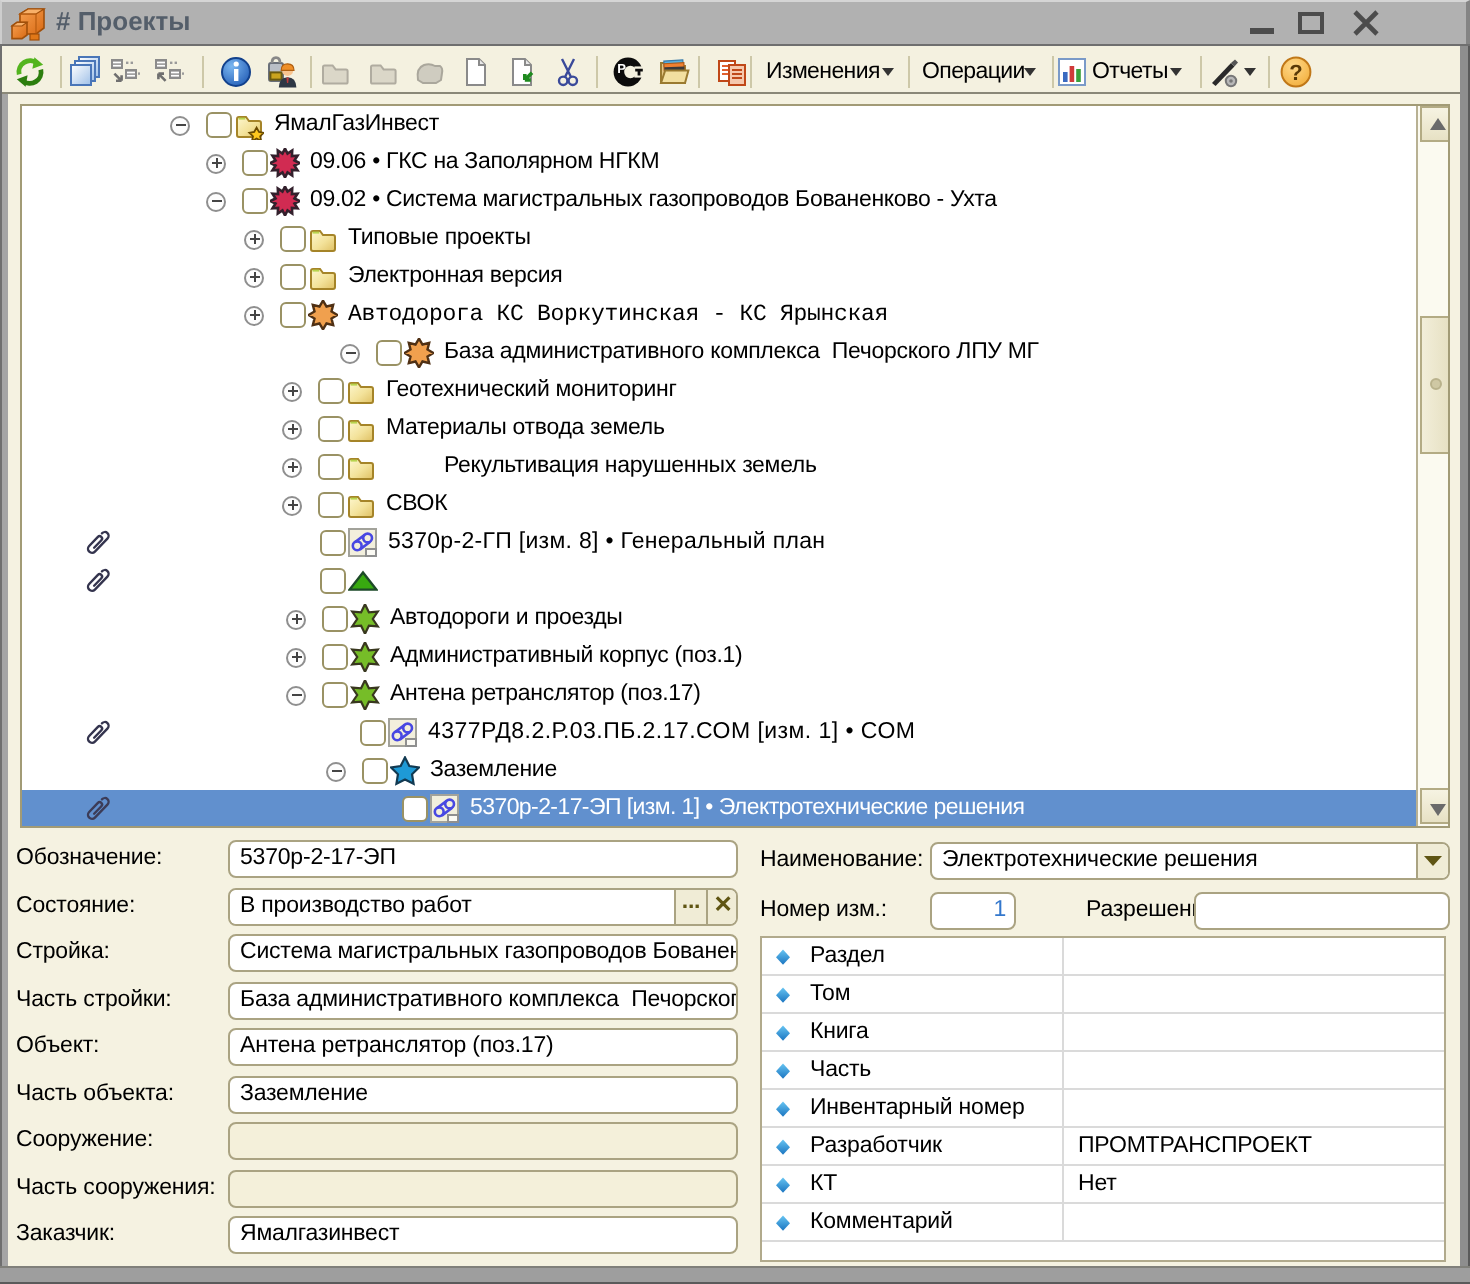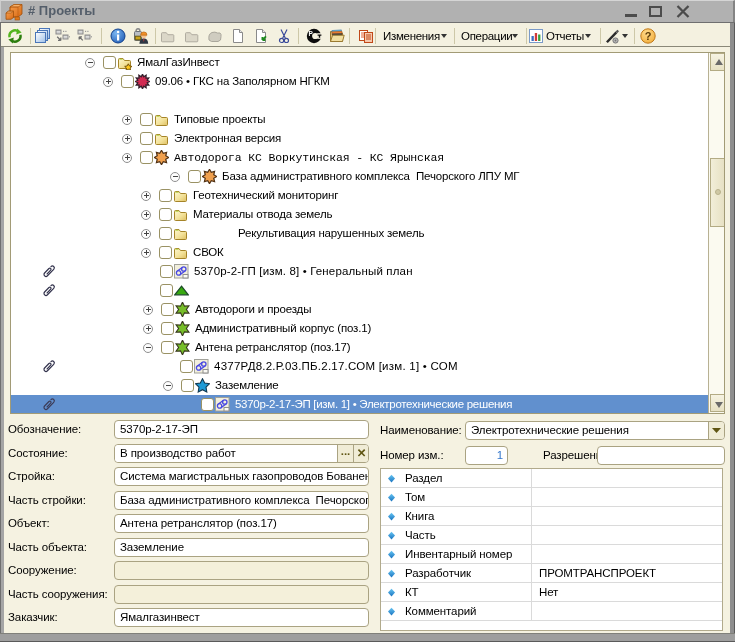--- a/index.html
+++ b/index.html
@@ -237,20 +237,28 @@
 <div class="lbl" style="left:126px;">ЯмалГазИнвест</div>
 </div>
 <div class="trow" style="top:19px;">
 <div class="exp plus" style="left:92px;"></div>
 <div class="cb" style="left:110px;"></div>
 <div class="ticn" style="left:124px;"><svg style="" width="15" height="15" viewBox="0 0 15 15">
           <polygon points="7.50,0.30 8.77,2.77 11.10,1.26 10.96,4.04 13.74,3.90 12.23,6.23 14.70,7.50 12.23,8.77 13.74,11.10 10.96,10.96 11.10,13.74 8.77,12.23 7.50,14.70 6.23,12.23 3.90,13.74 4.04,10.96 1.26,11.10 2.77,8.77 0.30,7.50 2.77,6.23 1.26,3.90 4.04,4.04 3.90,1.26 6.23,2.77" fill="#d12b52" stroke="#33202c" stroke-width="1.3"></polygon>
         </svg></div>
 <div class="lbl" style="left:144px;">09.06 • ГКС на Заполярном НГКМ</div>
 </div>
+<div class="trow" style="top:38px;">
+<div class="exp" style="left:92px;"></div>
+<div class="cb" style="left:110px;"></div>
+<div class="ticn" style="left:124px;"><svg style="" width="15" height="15" viewBox="0 0 15 15">
+          <polygon points="7.50,0.30 8.77,2.77 11.10,1.26 10.96,4.04 13.74,3.90 12.23,6.23 14.70,7.50 12.23,8.77 13.74,11.10 10.96,10.96 11.10,13.74 8.77,12.23 7.50,14.70 6.23,12.23 3.90,13.74 4.04,10.96 1.26,11.10 2.77,8.77 0.30,7.50 2.77,6.23 1.26,3.90 4.04,4.04 3.90,1.26 6.23,2.77" fill="#d12b52" stroke="#33202c" stroke-width="1.3"></polygon>
+        </svg></div>
+<div class="lbl" style="left:144px;">09.02 • Система магистральных газопроводов Бованенково - Ухта</div>
+</div>
 <div class="trow" style="top:57px;">
 <div class="exp plus" style="left:111px;"></div>
 <div class="cb" style="left:129px;"></div>
 <div class="ticn" style="left:143px;"><svg style="" width="15" height="15" viewBox="0 0 15 15">
           <defs>
             <linearGradient id="gf" x1="0" y1="0" x2="1" y2="1">
               <stop offset="0" stop-color="#fdf7ce"></stop>
               <stop offset="0.55" stop-color="#f3e29a"></stop>
               <stop offset="1" stop-color="#dfc063"></stop>
             </linearGradient>
@@ -331,21 +339,21 @@
           <defs>
             <linearGradient id="gf" x1="0" y1="0" x2="1" y2="1">
               <stop offset="0" stop-color="#fdf7ce"></stop>
               <stop offset="0.55" stop-color="#f3e29a"></stop>
               <stop offset="1" stop-color="#dfc063"></stop>
             </linearGradient>
           </defs>
           <path d="M1.5 4.5 L1.5 12.5 Q1.5 13.5 2.5 13.5 L12.5 13.5 Q13.5 13.5 13.5 12.5 L13.5 6.5 Q13.5 5.5 12.5 5.5 L7.5 5.5 L6 3.5 L2.5 3.5 Q1.5 3.5 1.5 4.5 Z" fill="url(#gf)" stroke="#a58428" stroke-width="1"></path>
           <path d="M2.3 4.3 L5.6 4.3" stroke="#b7d44e" stroke-width="1" fill="none"></path>
         </svg></div>
-<div class="lbl" style="left:190px;padding-left:37px;">Рекультивация нарушенных земель</div>
+<div class="lbl" style="left:174px;padding-left:37px;">Рекультивация нарушенных земель</div>
 </div>
 <div class="trow" style="top:190px;">
 <div class="exp plus" style="left:130px;"></div>
 <div class="cb" style="left:148px;"></div>
 <div class="ticn" style="left:162px;"><svg style="" width="15" height="15" viewBox="0 0 15 15">
           <defs>
             <linearGradient id="gf" x1="0" y1="0" x2="1" y2="1">
               <stop offset="0" stop-color="#fdf7ce"></stop>
               <stop offset="0.55" stop-color="#f3e29a"></stop>
               <stop offset="1" stop-color="#dfc063"></stop>

